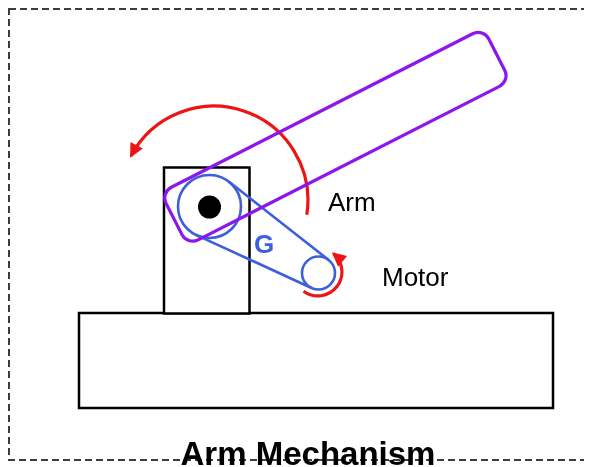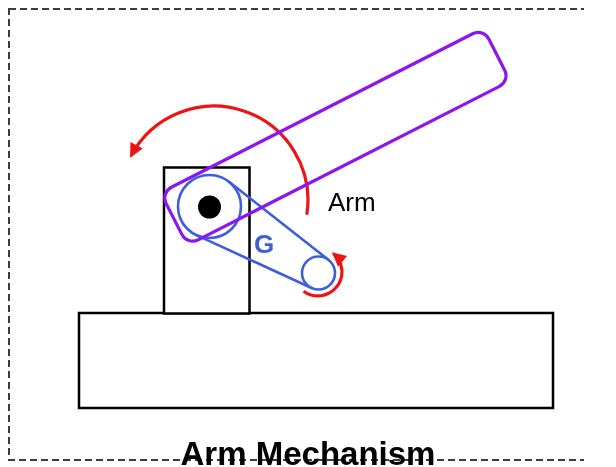--- a/index.html
+++ b/index.html
@@ -73,18 +73,19 @@
 
     <path d="M 306.8 214.7 A 94 94 0 0 0 131 155.9" fill="none" stroke-width="3.2" marker-end="url(#redArrow)" stroke="#ec1414"></path>
 
     <path d="M 303.6 291.2 A 24 24 0 0 0 333.4 253.6" fill="none" stroke-width="3.2" marker-end="url(#redArrow)" stroke="#ec1414"></path>
 
     <rect x="154.3" y="107.3" width="362.2" height="59" rx="12" ry="12" fill="none" stroke-width="3.2" transform="rotate(-27 335.4 136.8)" stroke="#8c17ee"></rect>
   </svg>
 
   <div class="label" style="left:328px; top:188px;">Arm</div>
 
+  <div class="label" style="left:382px; top:263px;">Motor</div>
 
   <div class="label g-label" style="left:254px; top:230px;">G</div>
 
   <div class="title">Arm Mechanism</div>
 
 </div>
 
 </body></html>

